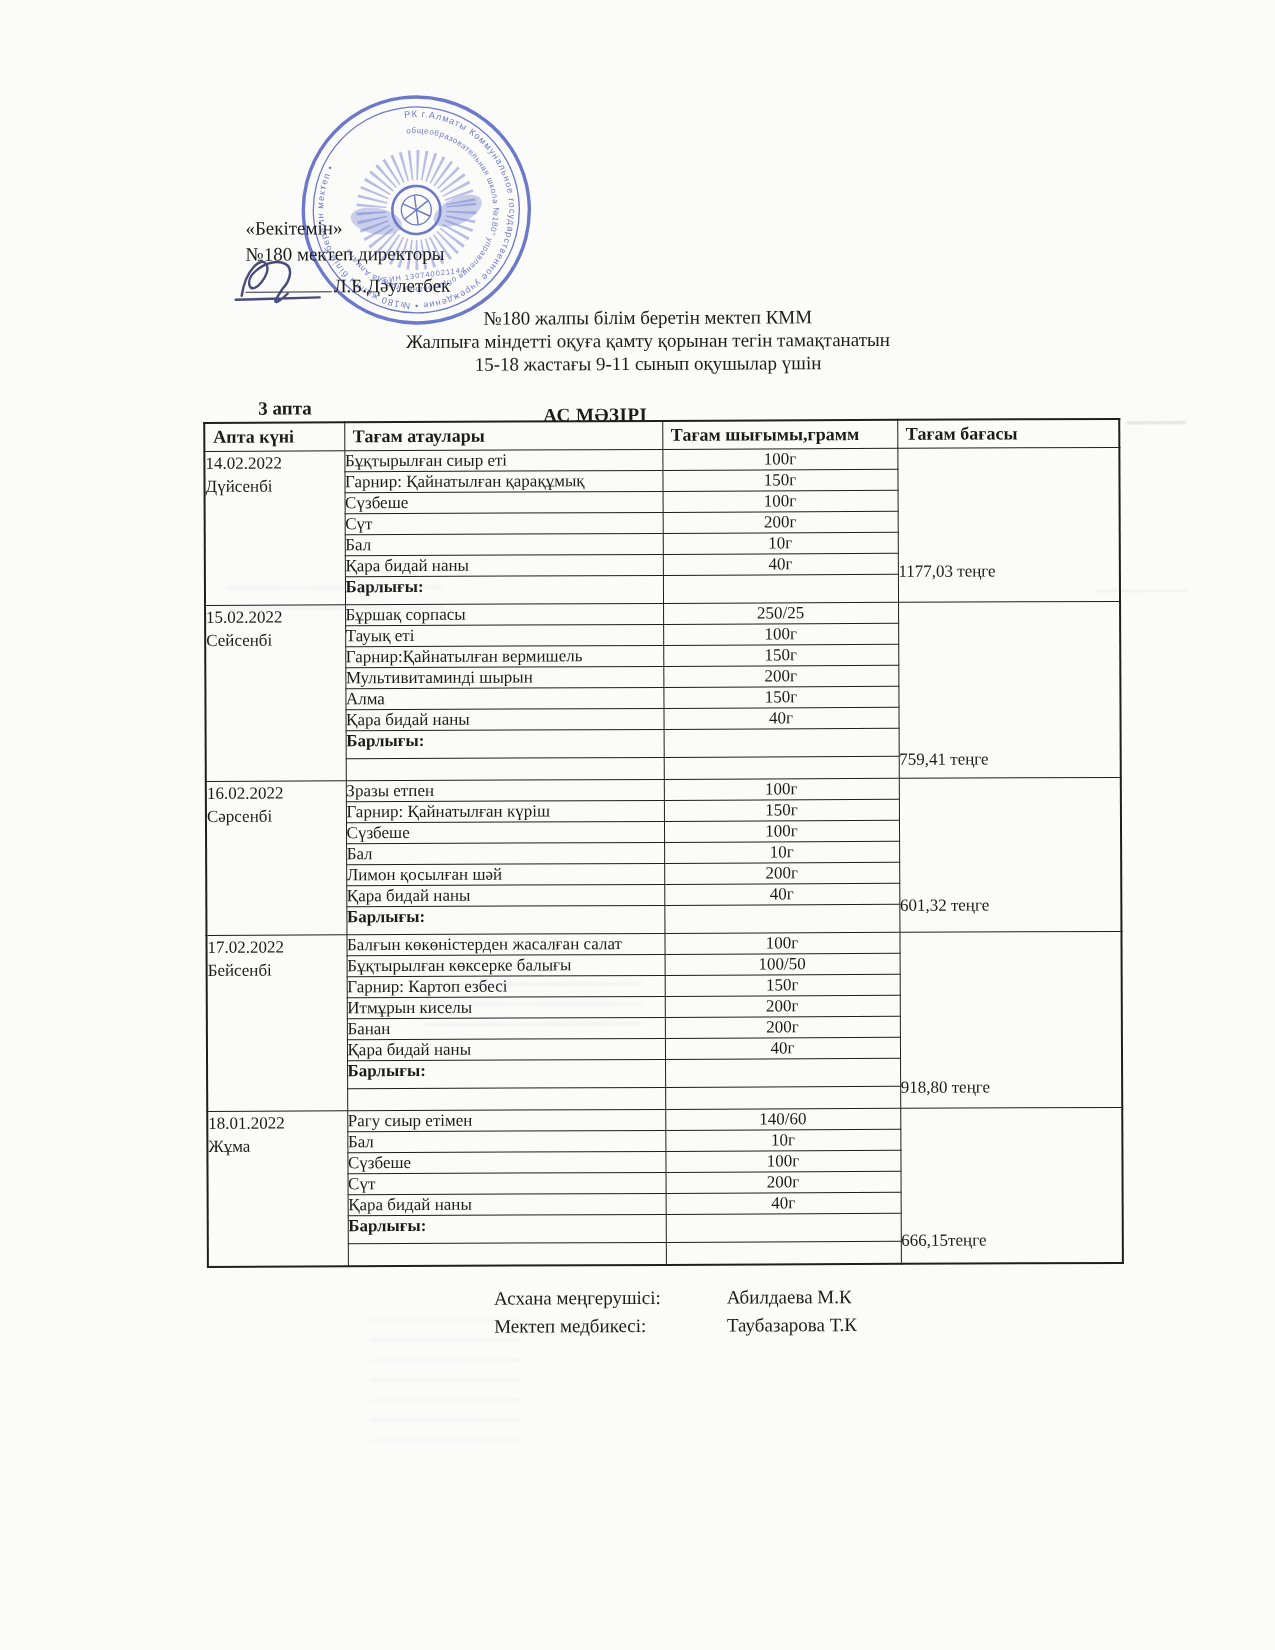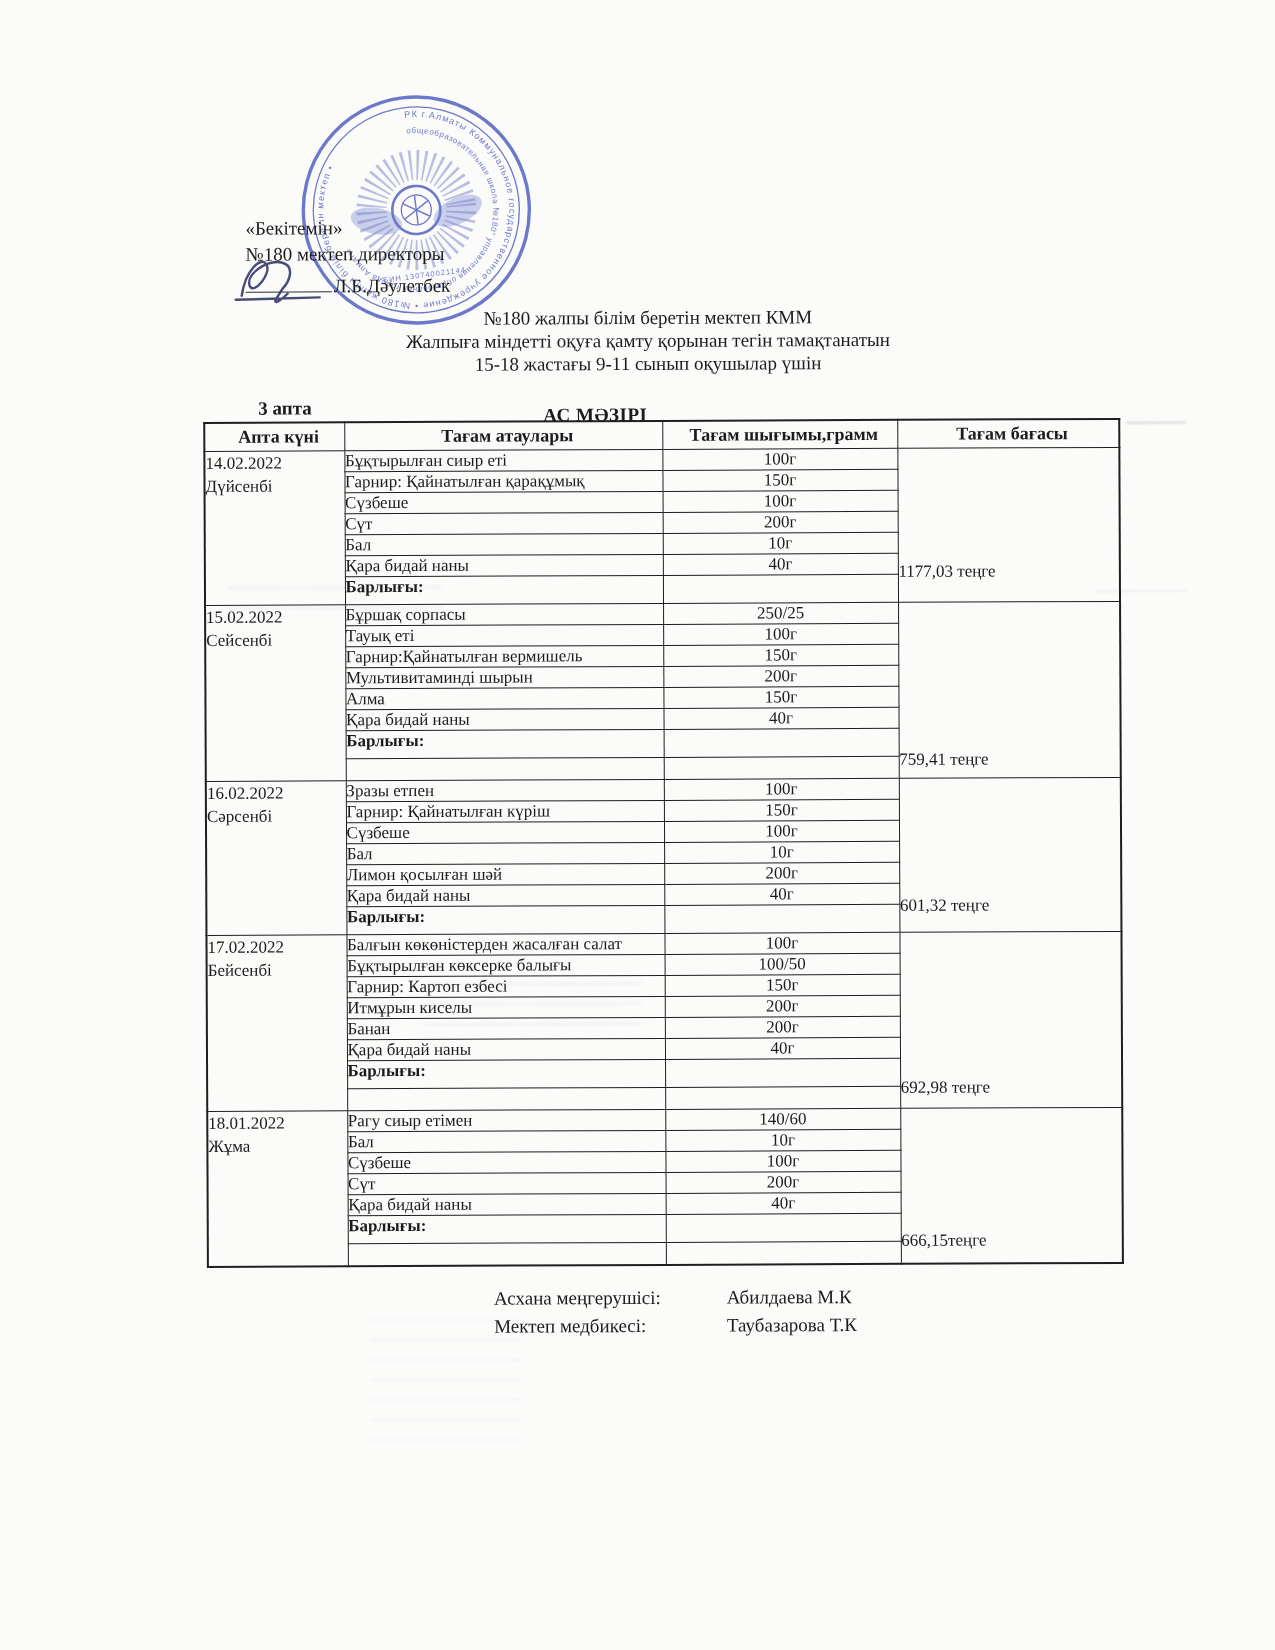--- a/index.html
+++ b/index.html
@@ -38,21 +38,21 @@
 
   
   table.menu{
     position:absolute;left:205px;top:420px;width:915px;
     border-collapse:collapse;table-layout:fixed;font-size:17px;
   }
   table.menu col.c1{width:140px;} table.menu col.c2{width:318px;}
   table.menu col.c3{width:235px;} table.menu col.c4{width:222px;}
   table.menu th,table.menu td{border:1.6px solid #1f1f1f;padding:0;}
   table.menu{border:2px solid #1f1f1f;}
-  table.menu th{height:27px;text-align:center;padding-left:8px;font-size:18px;}
+  table.menu th{height:27px;text-align:left;padding-left:8px;font-size:18px;}
   td.dish{height:20px;padding-left:8px;overflow:hidden;white-space:nowrap;}
   td.qty{height:20px;text-align:center;}
   tr.total-row td{height:27px;vertical-align:top;}
   tr.spacer-row td{height:21px;}
   td.total-label{font-weight:bold;padding-left:8px;}
   td.date-cell{vertical-align:top;padding:2px 4px 0 8px;line-height:23px;margin-top:46px;}
   td.date-cell .dayname{font-weight:normal;}
   td.price-cell{vertical-align:bottom;text-align:left;}
 
   
@@ -228,21 +228,21 @@
           <td class="dish total-label">Барлығы:</td>
           <td class="qty"></td>
         </tr>
         <tr>
           <td class="date-cell" rowspan="8">
             <div>17.02.2022</div>
             <div class="dayname">Бейсенбі</div>
           </td>
           <td class="dish">Балғын көкөністерден жасалған салат</td>
           <td class="qty">100г</td>
-          <td class="price-cell" rowspan="8" style="padding-bottom: 10px;">692,98 теңге</td>
+          <td class="price-cell" rowspan="8" style="padding-bottom: 10px;">918,80 теңге</td>
         </tr>
         <tr>
           <td class="dish">Бұқтырылған көксерке балығы</td>
           <td class="qty">100/50</td>
         </tr>
         <tr>
           <td class="dish">Гарнир: Картоп езбесі</td>
           <td class="qty">150г</td>
         </tr>
         <tr>

